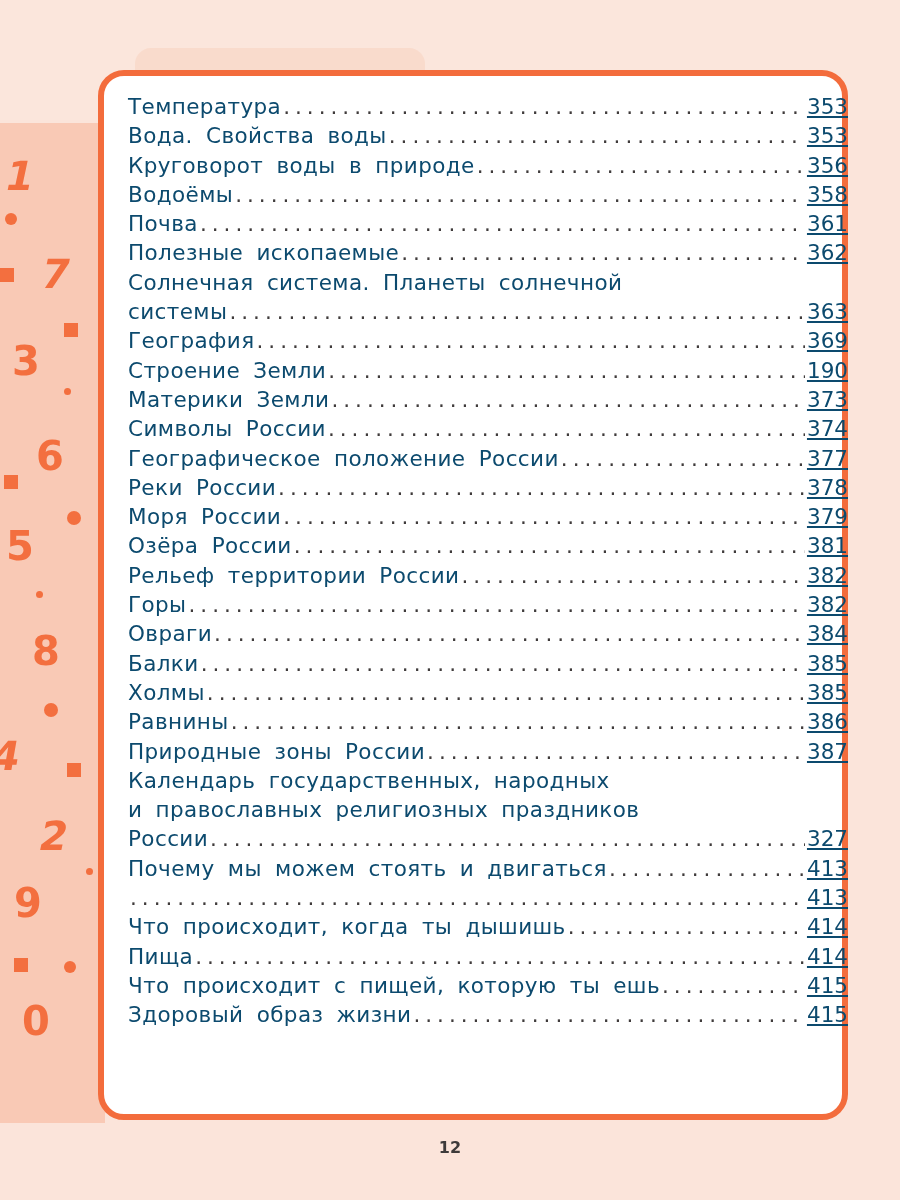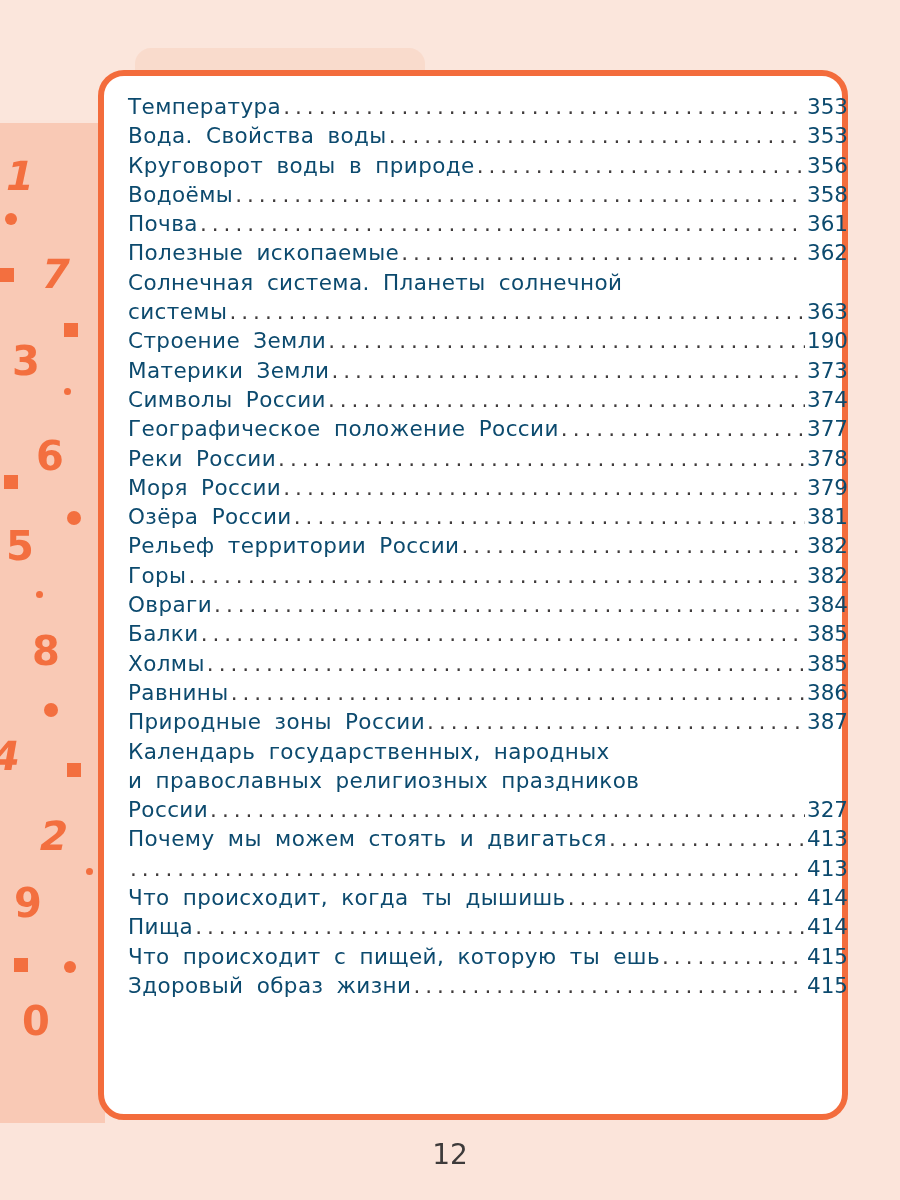--- a/index.html
+++ b/index.html
@@ -41,25 +41,25 @@
   }
   .toc .entry { display: flex; align-items: baseline; white-space: nowrap; }
   .toc .entry .title { flex: 0 0 auto; }
   .toc .entry .leader {
     flex: 1 1 auto; overflow: hidden; margin: 0 2px;
     color: #3f3b3b; letter-spacing: 5px; word-spacing: 0;
   }
   .toc .entry .leader::before {
     content: ".......................................................................................................................";
   }
-  .toc .entry .page { flex: 0 0 auto; letter-spacing: 0; }
+  .toc .entry .page { flex: 0 0 auto; letter-spacing: 0; text-decoration: underline; }
   .toc .line-only { white-space: nowrap; }
   .page-number {
     position: absolute; left: 0; width: 900px; top: 1138px; text-align: center;
-    font-size: 28px; font-weight: normal; color: #3d3a3a;
+    font-size: 16px; font-weight: bold; color: #3d3a3a;
   }
 </style>
 </head>
 <body>
 
 <div class="top-band"></div>
 <div class="ghost-tab"></div>
 
 <div class="side-strip">
   <span class="digit" style="left:6px;top:30px;transform:skewX(-12deg);">1</span>
@@ -119,20 +119,25 @@
       <span class="leader"></span>
       <span class="page">362</span>
     </div>
     <div class="line-only">Солнечная система. Планеты солнечной</div>
     <div class="entry">
       <span class="title">системы</span>
       <span class="leader"></span>
       <span class="page">363</span>
     </div>
     <div class="entry">
+      <span class="title">География</span>
+      <span class="leader"></span>
+      <span class="page">369</span>
+    </div>
+    <div class="entry">
       <span class="title">Строение Земли</span>
       <span class="leader"></span>
       <span class="page">190</span>
     </div>
     <div class="entry">
       <span class="title">Материки Земли</span>
       <span class="leader"></span>
       <span class="page">373</span>
     </div>
     <div class="entry">

